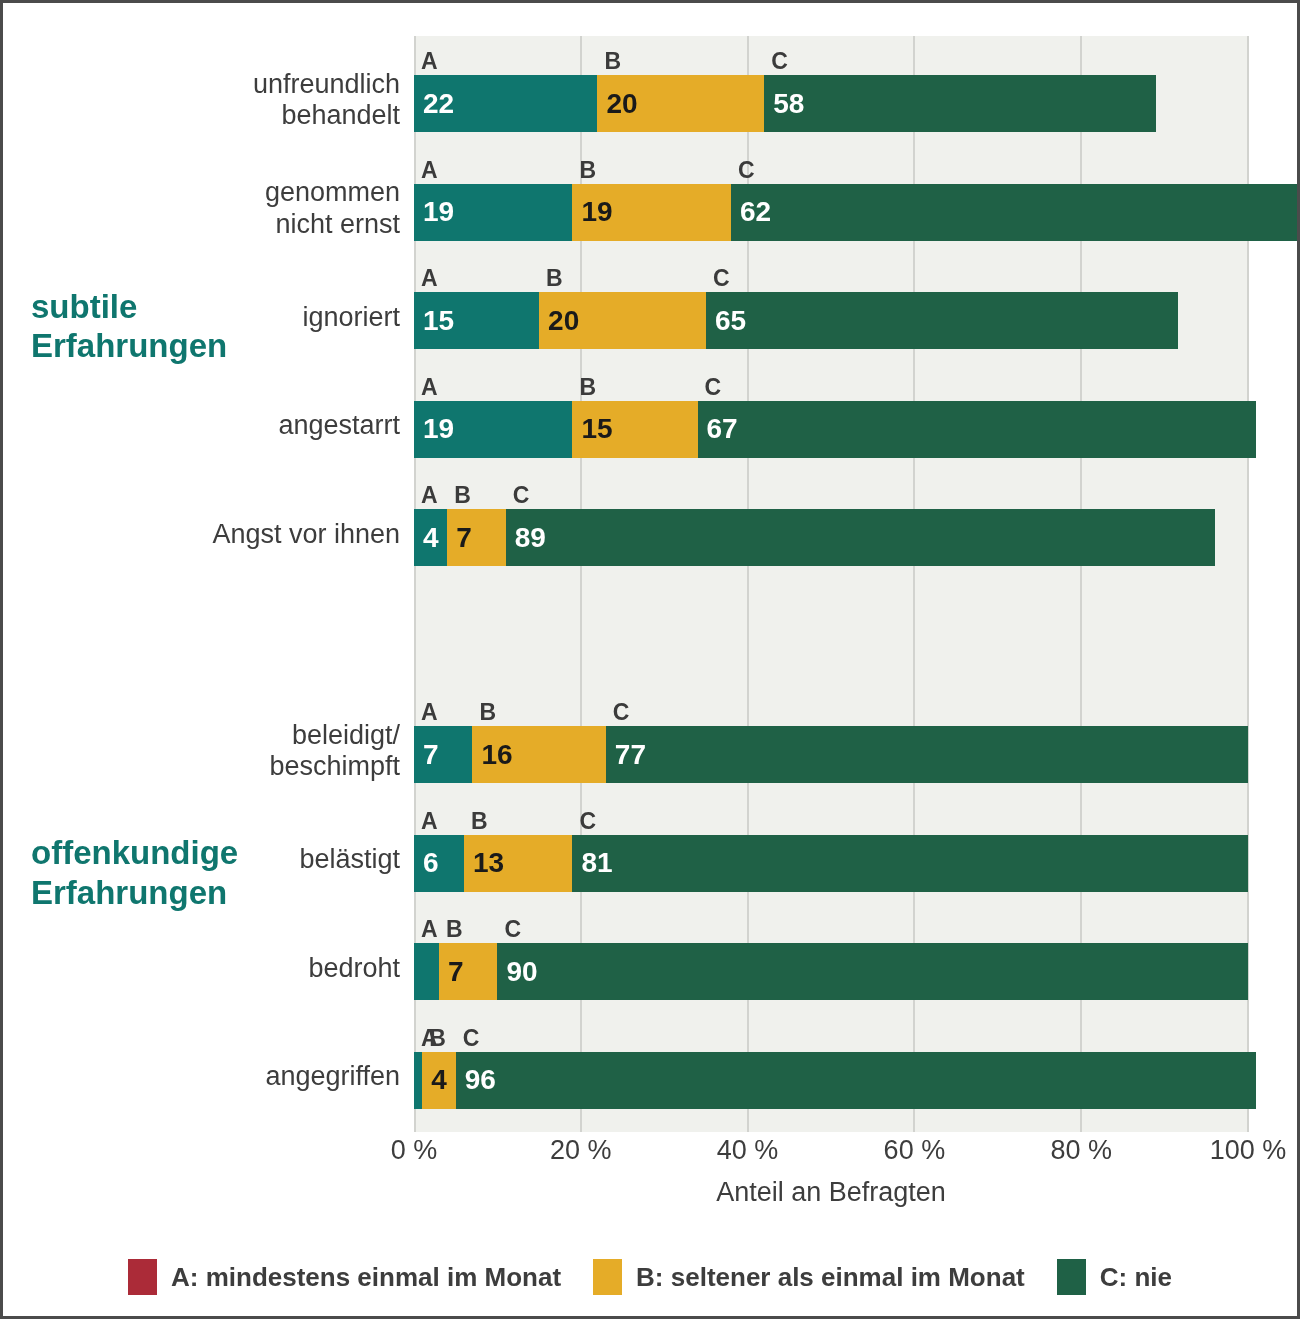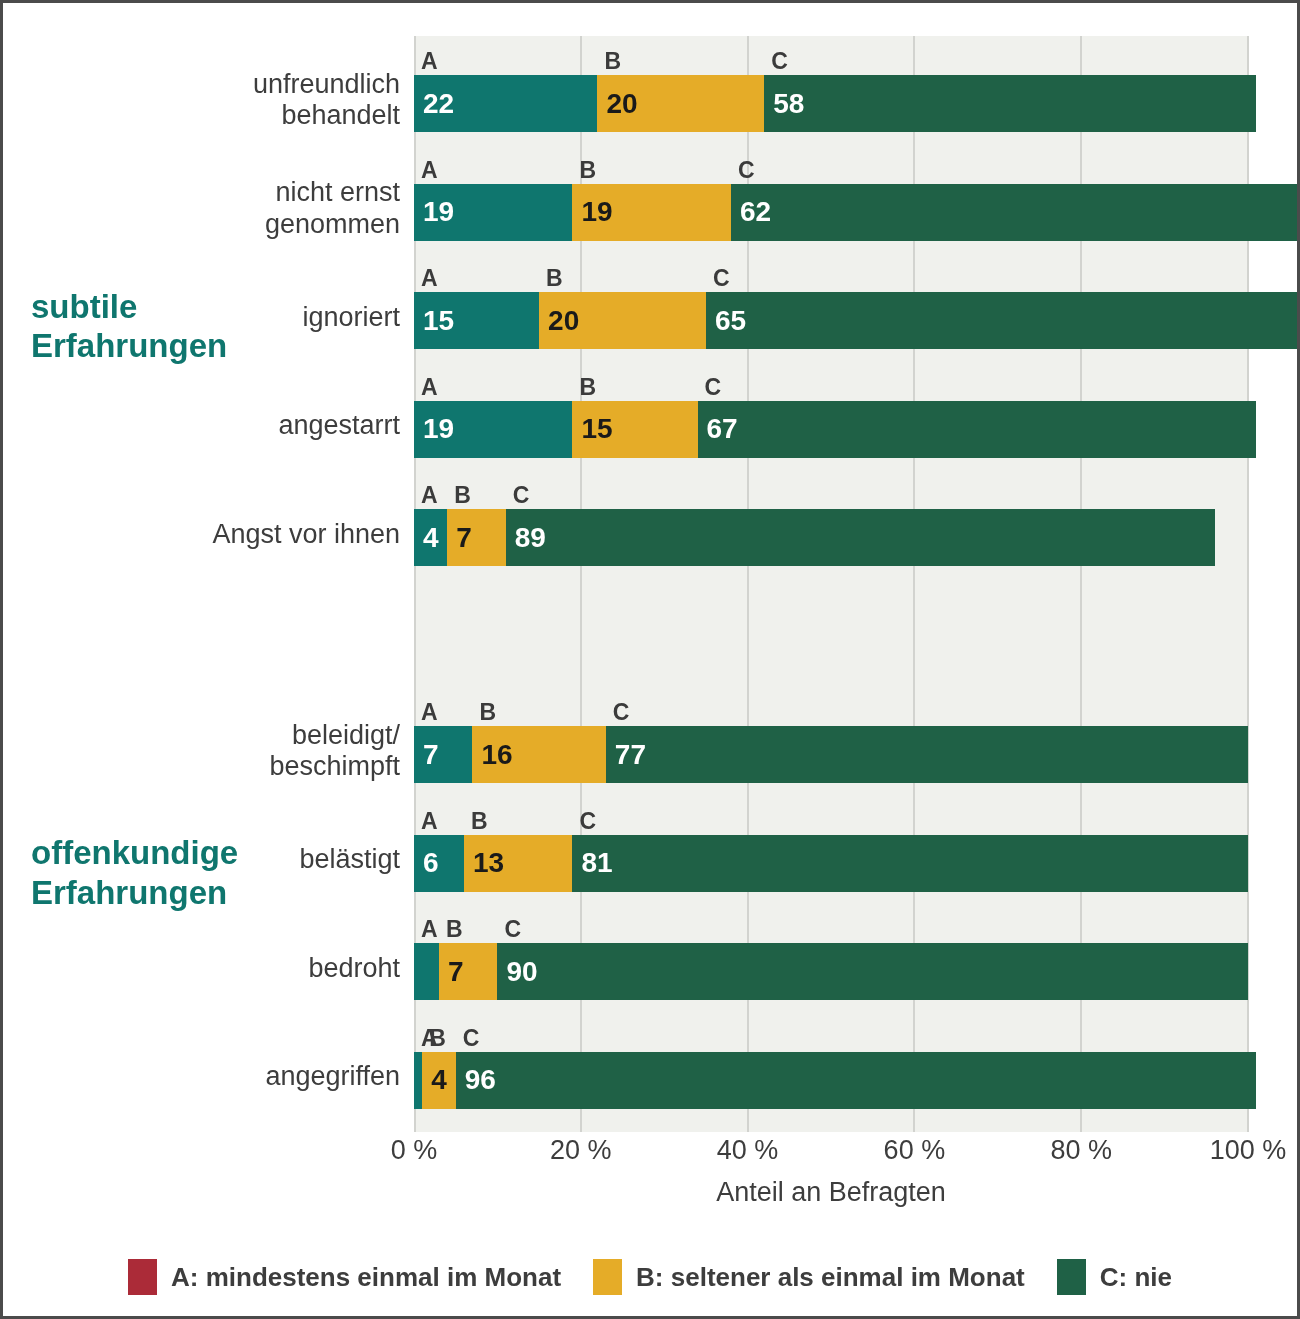--- a/index.html
+++ b/index.html
@@ -169,21 +169,21 @@
         <div class="klab" style="left: 190.48px;">B</div>
         <div class="klab" style="left: 357.28px;">C</div>
       </div>
       <div class="row" style="top: 39px;">
         <div class="seg A" style="left: 0px; width: 183.48px;">
           <span class="val">22</span>
         </div>
         <div class="seg B" style="left: 183.48px; width: 166.8px;">
           <span class="val">20</span>
         </div>
-        <div class="seg C" style="left: 350.28px; width: 492px;">
+        <div class="seg C" style="left: 350.28px; width: 392px;">
           <span class="val">58</span>
         </div>
       </div>
       <div class="keyrow" style="top: 115.5px;">
         <div class="klab" style="left: 7px;">A</div>
         <div class="klab" style="left: 165.46px;">B</div>
         <div class="klab" style="left: 323.92px;">C</div>
       </div>
       <div class="row" style="top: 147.5px;">
         <div class="seg A" style="left: 0px; width: 158.46px;">
@@ -201,21 +201,21 @@
         <div class="klab" style="left: 132.1px;">B</div>
         <div class="klab" style="left: 298.9px;">C</div>
       </div>
       <div class="row" style="top: 256px;">
         <div class="seg A" style="left: 0px; width: 125.1px;">
           <span class="val">15</span>
         </div>
         <div class="seg B" style="left: 125.1px; width: 166.8px;">
           <span class="val">20</span>
         </div>
-        <div class="seg C" style="left: 291.9px; width: 593px;">
+        <div class="seg C" style="left: 291.9px; width: 472px;">
           <span class="val">65</span>
         </div>
       </div>
       <div class="keyrow" style="top: 332.5px;">
         <div class="klab" style="left: 7px;">A</div>
         <div class="klab" style="left: 165.46px;">B</div>
         <div class="klab" style="left: 290.56px;">C</div>
       </div>
       <div class="row" style="top: 364.5px;">
         <div class="seg A" style="left: 0px; width: 158.46px;">
@@ -305,22 +305,22 @@
         </div>
       </div>
     </div>
 
   <div id="category-labels">
       <div class="catlabel-wrap" style="top: 65.5px;">
         <div>unfreundlich</div>
         <div>behandelt</div>
       </div>
       <div class="catlabel-wrap" style="top: 174px;">
+        <div>genommen</div>
         <div>nicht ernst</div>
-        <div>genommen</div>
       </div>
       <div class="catlabel-wrap" style="top: 298.5px;">
         <div>ignoriert</div>
       </div>
       <div class="catlabel-wrap" style="top: 407px;">
         <div>angestarrt</div>
       </div>
       <div class="catlabel-wrap" style="top: 515.5px;">
         <div>Angst vor ihnen</div>
       </div>

